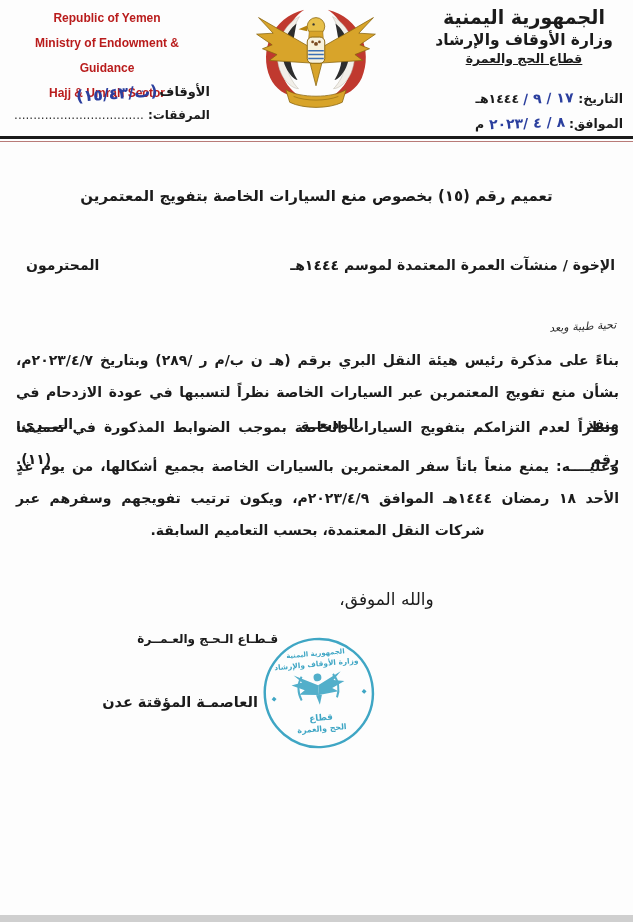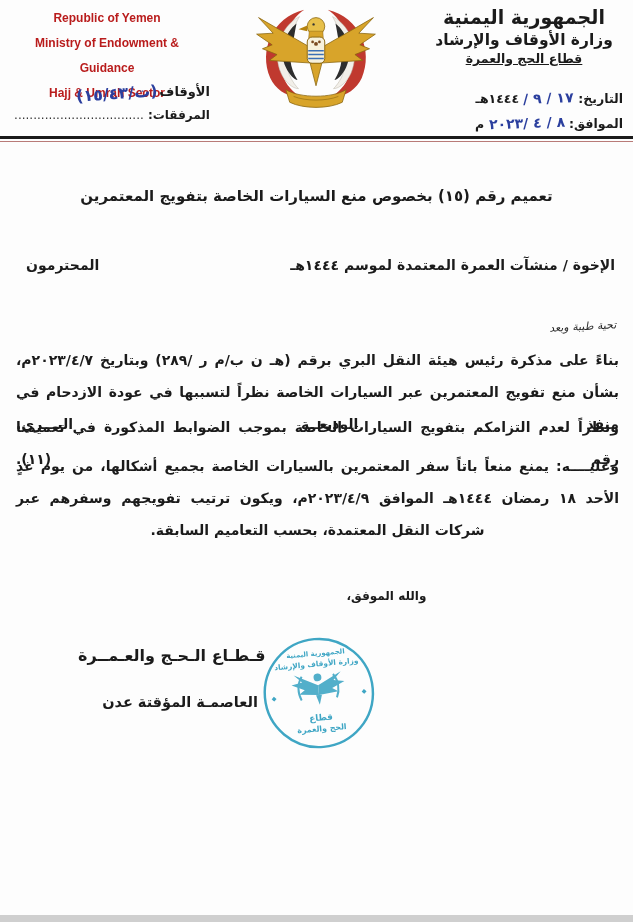--- a/index.html
+++ b/index.html
@@ -29,23 +29,23 @@
   .rule-red{position:absolute;top:141px;left:0;right:0;height:1px;background:#b97b78;}
   
   .subject{position:absolute;top:187px;left:0;right:0;text-align:center;font-size:15px;font-weight:bold;}
   .subject span{text-decoration-thickness:1.8px;text-underline-offset:6px;}
   .addressee-row{position:absolute;top:257px;left:26px;right:18px;display:flex;justify-content:space-between;font-size:14px;font-weight:bold;}
   .greeting{position:absolute;top:320px;right:16px;font-size:11px;color:#2a2a2a;transform:rotate(-3deg) skewX(-12deg);font-weight:500;}
   .para{position:absolute;right:14px;left:16px;font-size:14px;font-weight:bold;line-height:32px;text-align:justify;text-align-last:justify;}
   .p1{top:344px;}
   .p2{top:411px;}
   .p3{top:450px;text-align-last:center;}
-  .closing{position:absolute;top:589px;left:140px;right:0;text-align:center;font-size:12px;font-weight:bold;}
+  .closing{position:absolute;top:589px;left:140px;right:0;text-align:center;font-size:17px;font-weight:normal;}
   
-  .sig1{position:absolute;top:646px;left:78px;width:200px;text-align:left;font-size:16px;font-weight:bold;}
+  .sig1{position:absolute;top:632px;left:78px;width:200px;text-align:right;font-size:12px;font-weight:bold;}
   .sig2{position:absolute;top:694px;left:94px;width:172px;text-align:center;font-size:14.5px;font-weight:bold;}
   .stamp{position:absolute;left:260px;top:633px;transform:rotate(-5deg);opacity:.92;}
   .scan-edge{position:absolute;bottom:0;left:0;right:0;height:7px;background:#cfcfcf;}
 </style>
 </head>
 <body>
 
 <div class="page">
 
   <div class="en-block">

